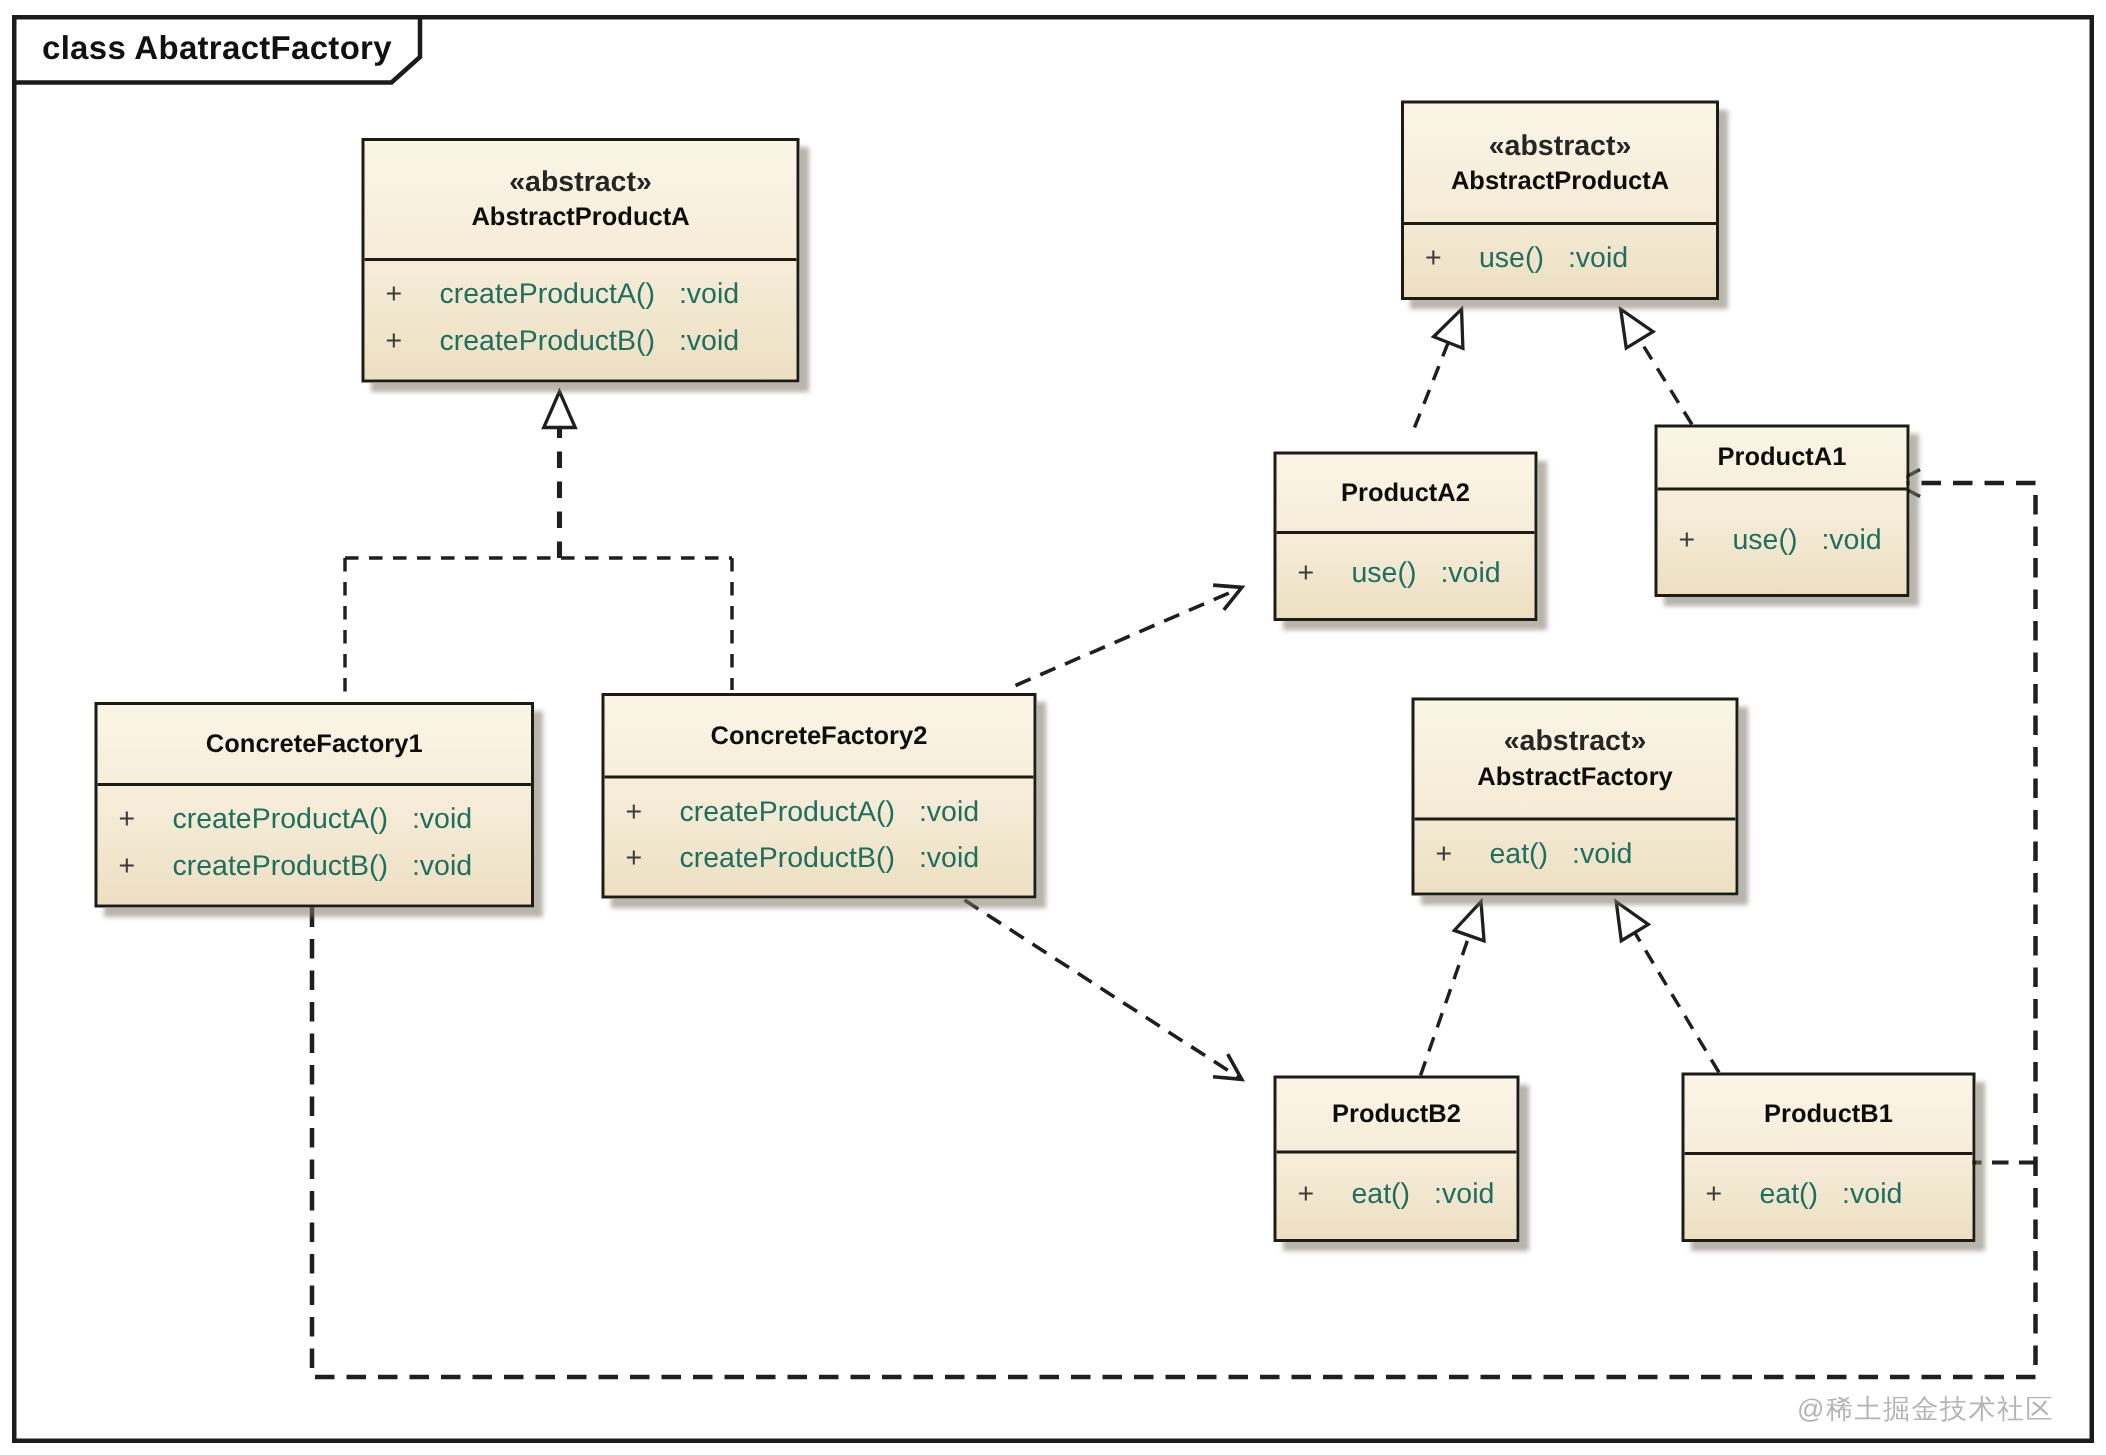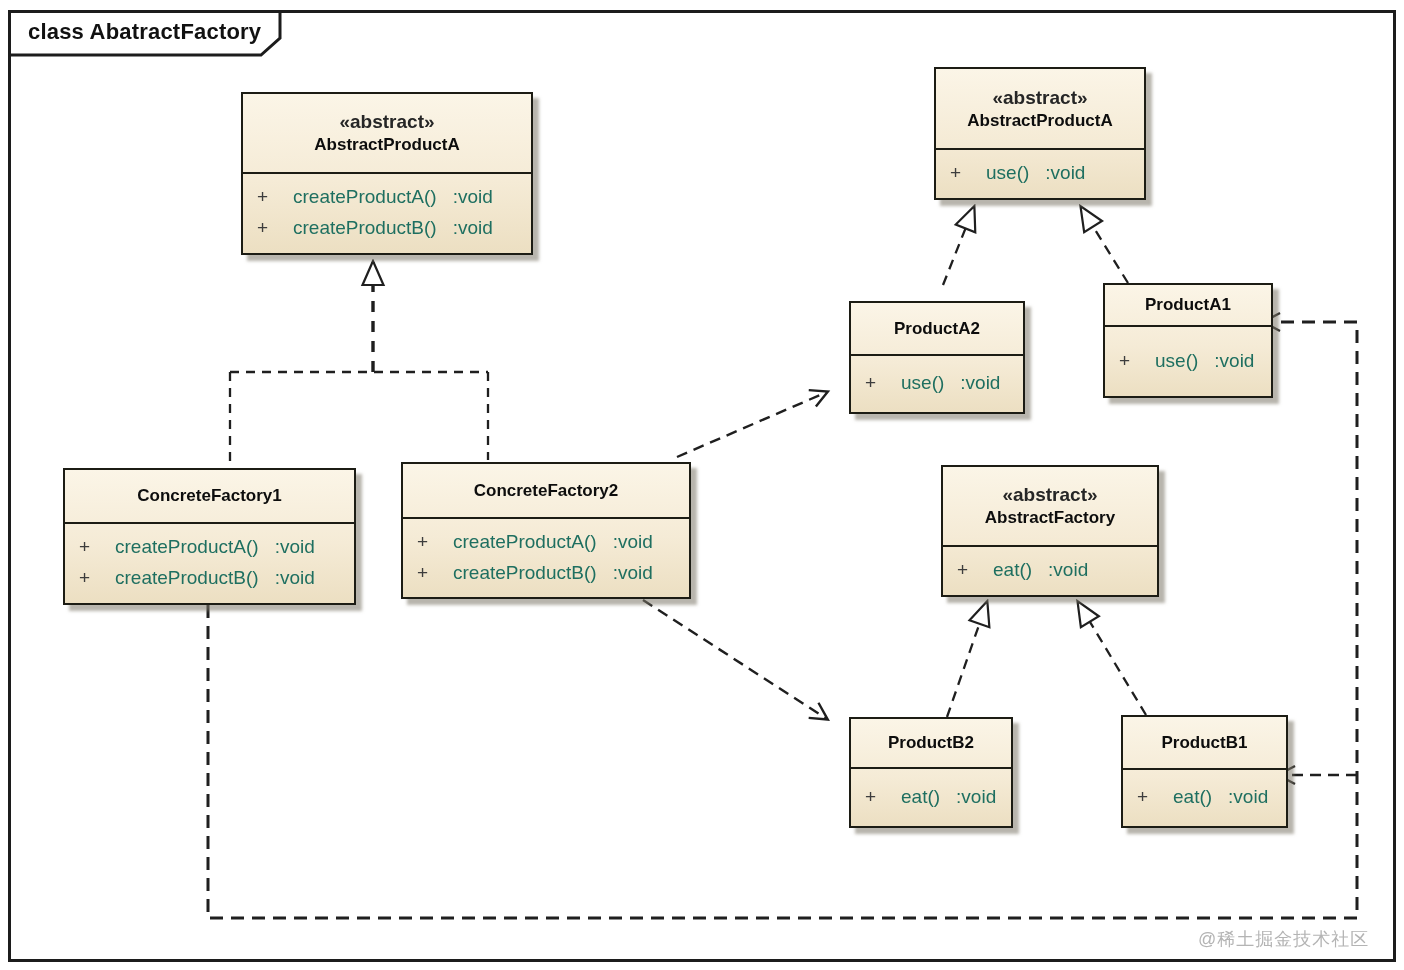--- a/index.html
+++ b/index.html
@@ -197,21 +197,21 @@
     </div>
     <div class="body">
       <div class="m">
         <span class="vis">+</span>
         <span class="sig">eat()</span>
         <span class="ret">:void</span>
       </div>
     </div>
   </div>
 
-  <div class="uml-class" style="left:1105px;top:715px;width:167px;height:113px">
+  <div class="uml-class" style="left:1105px;top:715px;width:196px;height:113px">
     <div class="hdr" style="height:53px">
       <div class="cname">ProductB1</div>
     </div>
     <div class="body">
       <div class="m">
         <span class="vis">+</span>
         <span class="sig">eat()</span>
         <span class="ret">:void</span>
       </div>
     </div>

